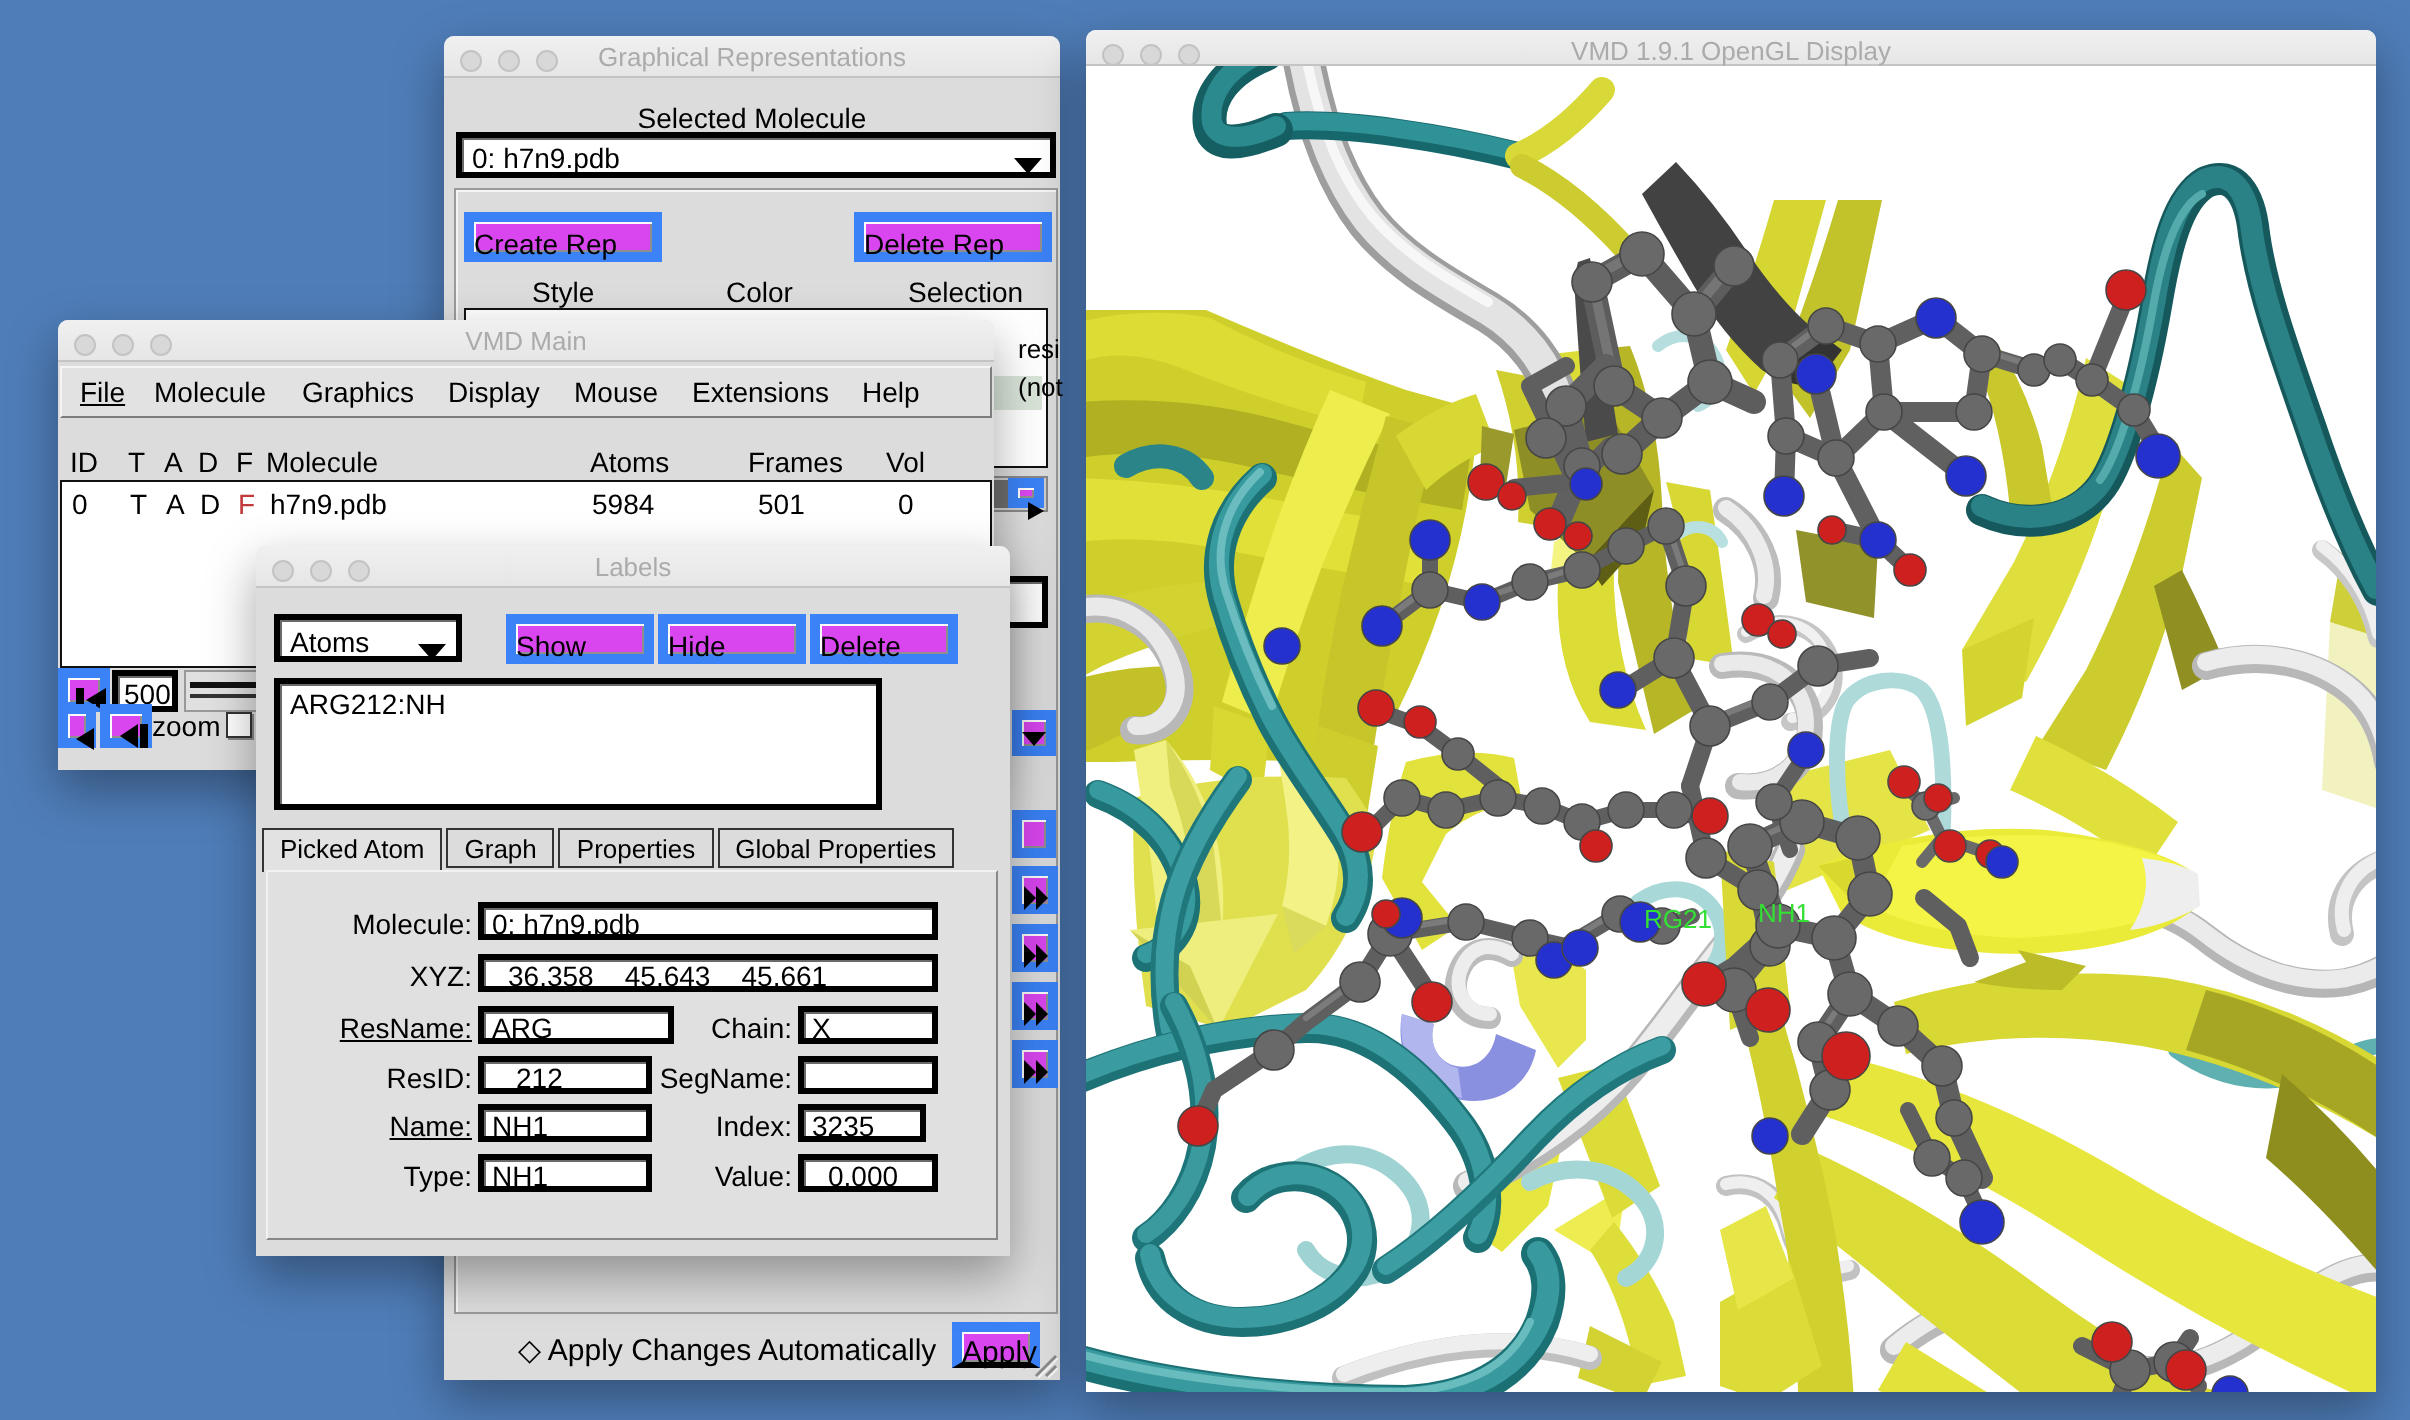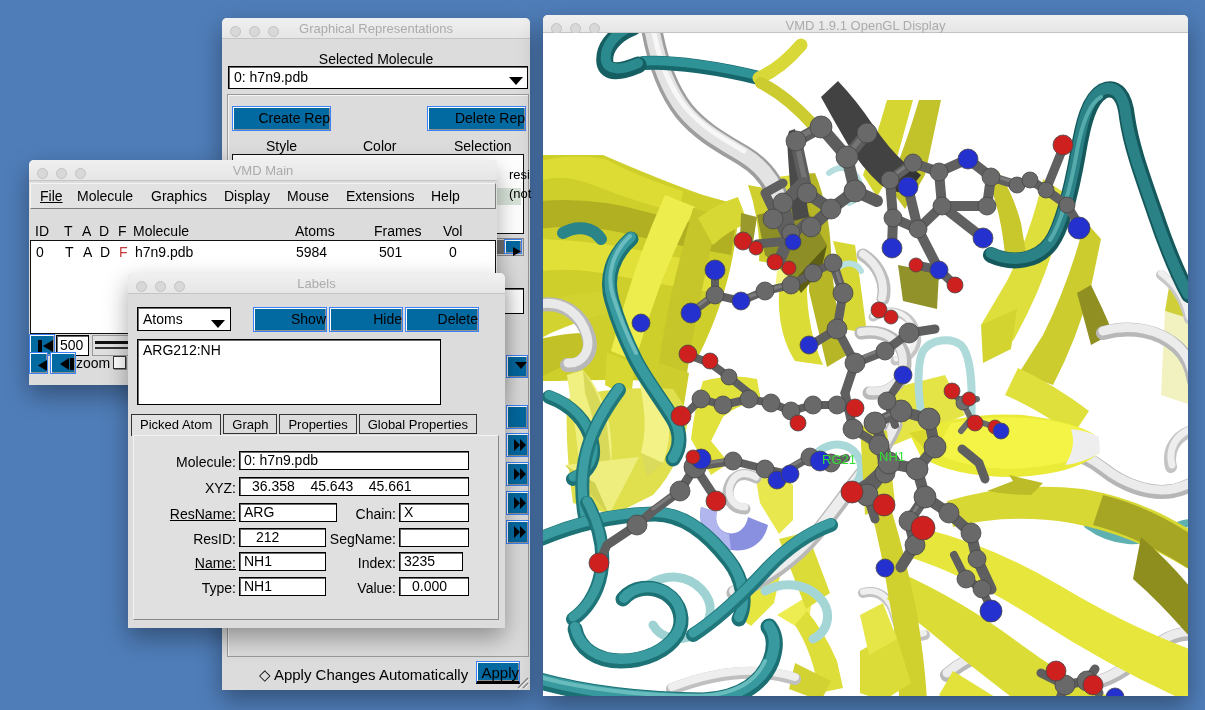--- a/index.html
+++ b/index.html
@@ -3,22 +3,22 @@
 <meta charset="utf-8">
 <style>
 * { margin:0; padding:0; box-sizing:border-box; }
 html,body { width:1205px; height:710px; overflow:hidden; }
 body { background:#4f7db8; font-family:"Liberation Sans", sans-serif; position:relative; }
 .win { position:absolute; background:#dcdcdc; box-shadow:0 10px 25px rgba(0,0,0,0.35); border-radius:5px 5px 0 0; }
 .tbar { position:absolute; left:0; top:0; right:0; height:21px; background:linear-gradient(#f0f0f0,#e6e6e6); border-bottom:1px solid #c4c4c4; border-radius:5px 5px 0 0; }
 .tbar .tt { position:absolute; left:0; right:0; top:3px; text-align:center; font-size:13px; color:#ababab; }
 .dots { position:absolute; left:8px; top:5px; }
 .dot { display:inline-block; width:11px; height:11px; border-radius:50%; background:#d8d8d8; border:1px solid #c3c3c3; margin-right:8px; }
-.btn { position:absolute; background:#0369a1; border:1px solid #3b82f6; box-shadow:inset 1px 1px 0 #fbfbfb, inset -1px -1px 0 #8f8f8f; font-size:14px; color:#000; text-align:right; }
-.field { position:absolute; background:#fff; border:1px solid #000000; box-shadow:inset 1px 1px 0 #6a6a6a; font-size:14px; color:#000; white-space:nowrap; overflow:hidden; }
+.btn { position:absolute; background:#d946ef; border:5px solid #3b82f6; box-shadow:inset 1px 1px 0 #fbfbfb, inset -1px -1px 0 #8f8f8f; font-size:14px; color:#000; text-align:left; }
+.field { position:absolute; background:#fff; border:3px solid #000000; box-shadow:inset 1px 1px 0 #6a6a6a; font-size:14px; color:#000; white-space:nowrap; overflow:hidden; }
 .lbl { position:absolute; font-size:14px; color:#000; white-space:nowrap; }
 .arrowdn { display:inline-block; width:0; height:0; border-left:7px solid transparent; border-right:7px solid transparent; border-top:8px solid #000; }
 </style>
 </head>
 <body>
 
 <div class="win" id="grwin" style="left:222px; top:18px; width:308px; height:672px;">
   <div class="tbar">
       <span class="dots"><span class="dot"></span><span class="dot"></span><span class="dot"></span></span>
       <span class="tt">Graphical Representations</span>

